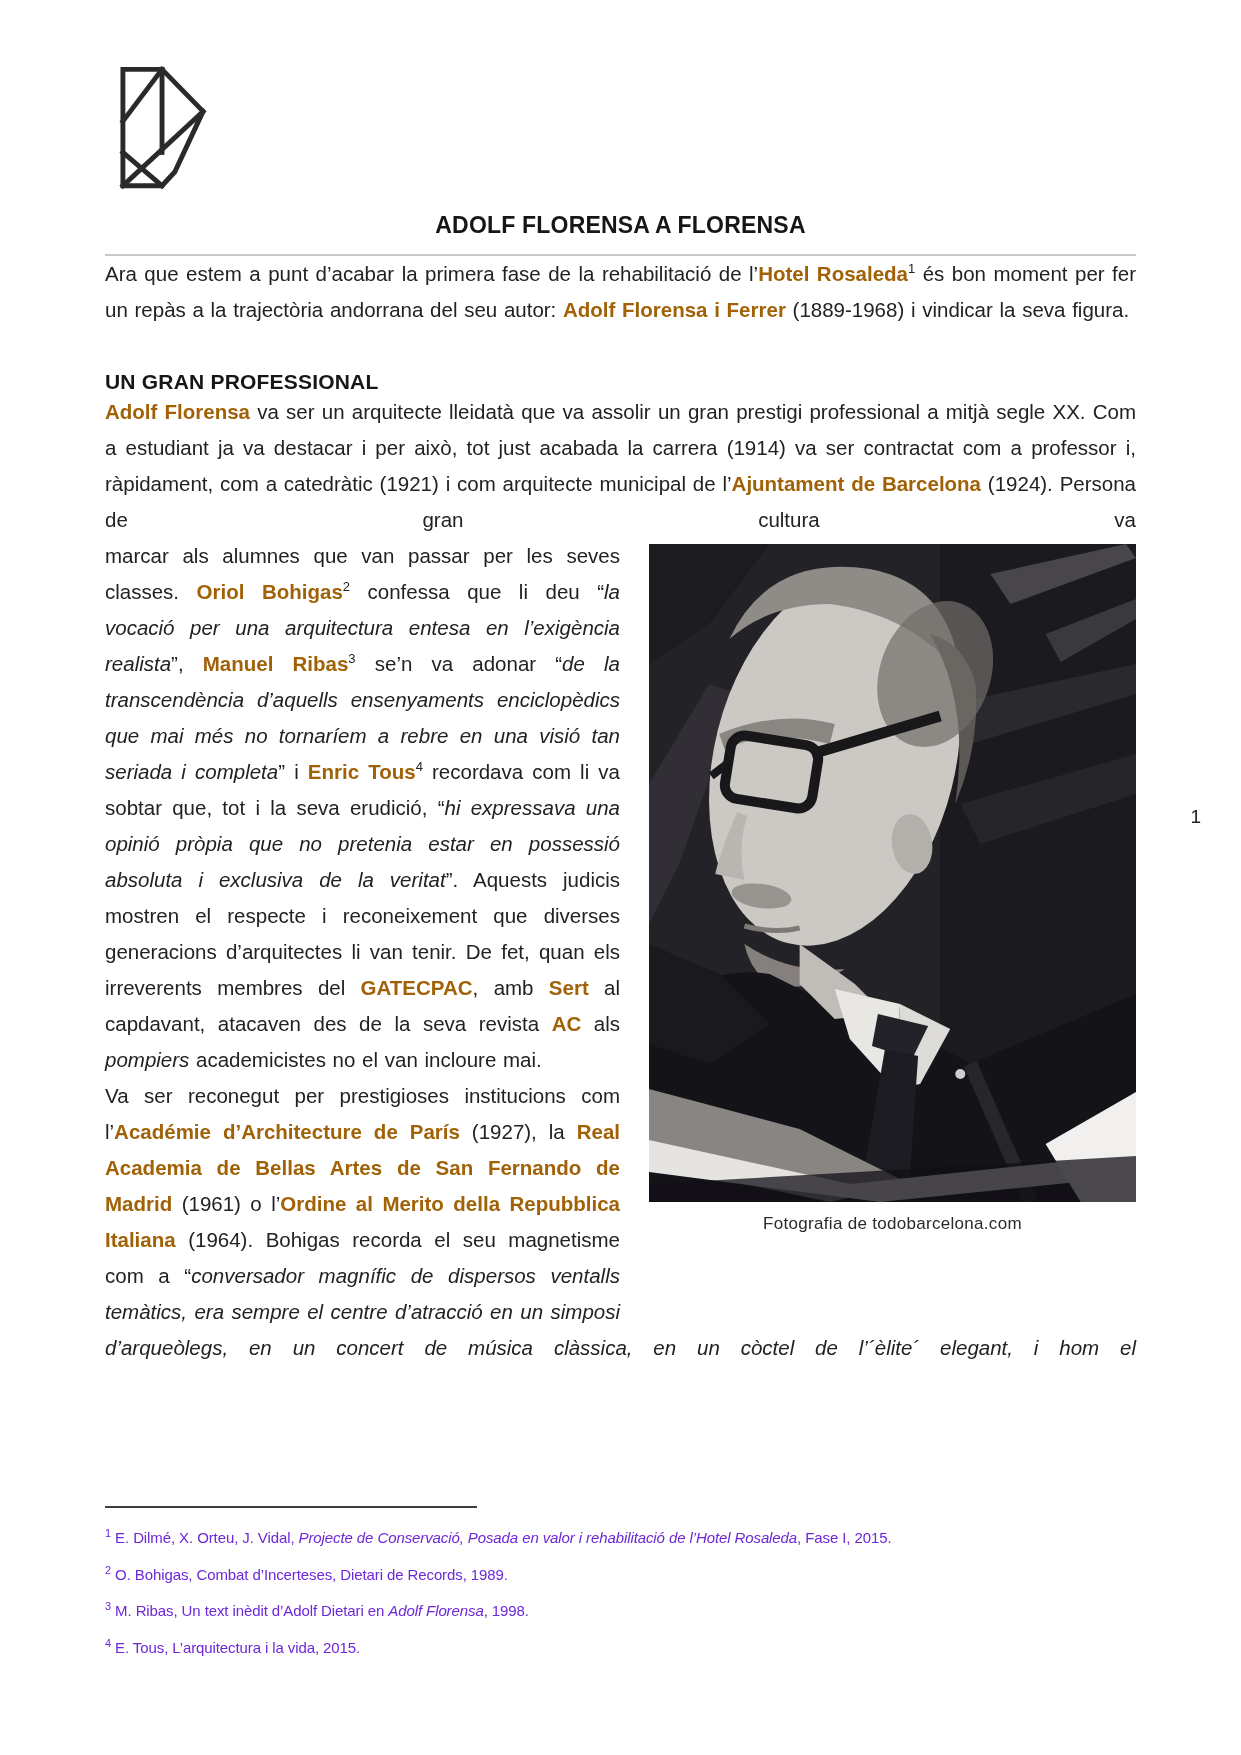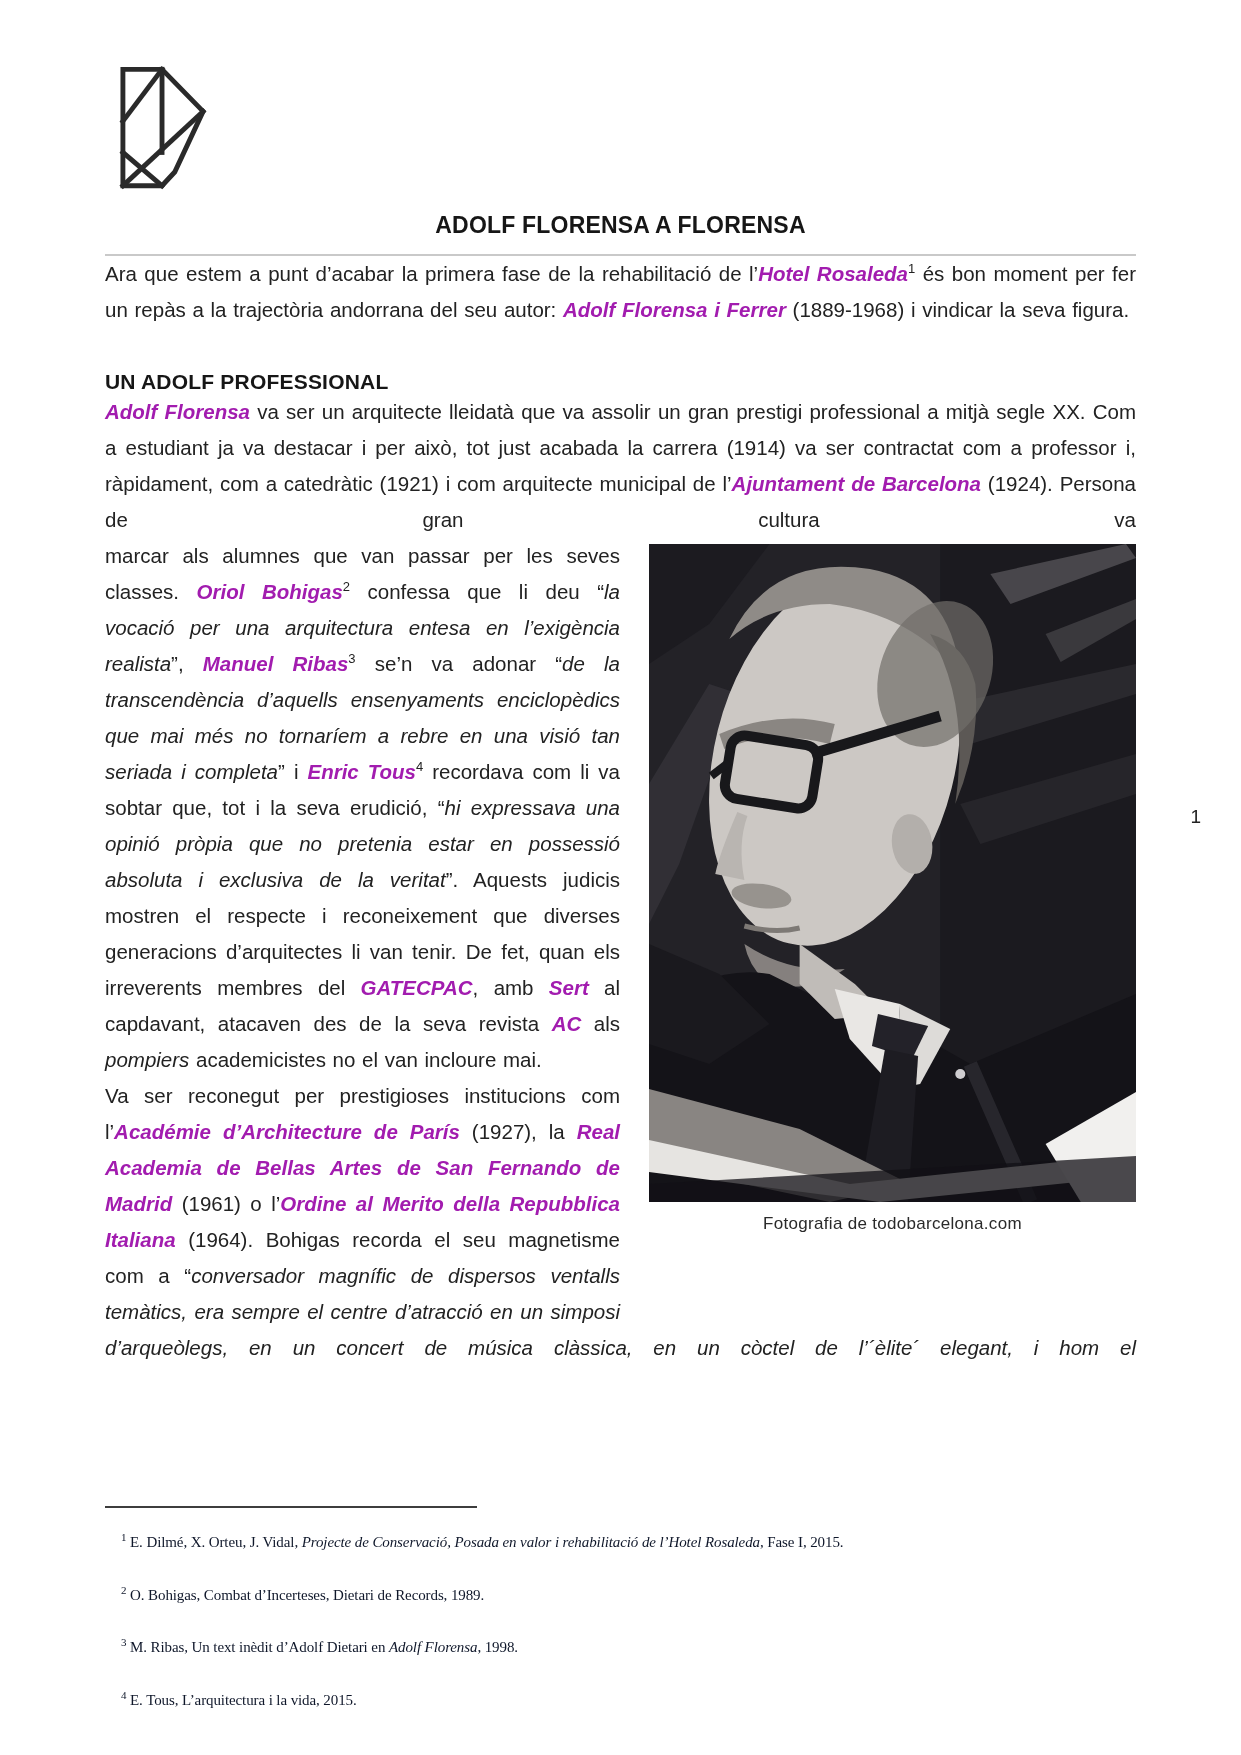--- a/index.html
+++ b/index.html
@@ -51,33 +51,32 @@
     margin:6px 0 86px 29px;
   }
   .photo-canvas{width:487px;height:658px;overflow:hidden;}
   .photo-canvas svg{display:block;width:100%;height:100%;}
   .photo-caption{
     margin-top:12px;
     text-align:center;
     font-size:17px;color:#2a2a2a;letter-spacing:0.3px;
   }
   .para-wrap{margin-bottom:36px;}
-  .b{font-weight:bold;color:#a21caf;font-style:italic;}
+  .b{font-weight:bold;color:#a16207;}
   .i{font-style:italic;}
   .sup{vertical-align:super;font-size:13px;line-height:0;}
   .footnotes{
     position:absolute;left:105px;top:1506px;width:1031px;
   }
   .footnote-rule{
     width:372px;height:0;border-top:2px solid #3d3d3d;margin-bottom:12px;
   }
   .footnote{
-    margin:16px;font-size:15px;line-height:36.5px;color:#0f172a;
+    margin:0;font-size:15px;line-height:36.5px;color:#6d28d9;
     letter-spacing:-0.1px;
-    font-family:Liberation Serif, serif;
   }
   .footnote .sup{font-size:11px;}
   .page-number{
     position:absolute;top:806px;right:40px;
     font-size:19px;color:#222;
   }
 </style>
 </head>
 <body>
 
@@ -93,21 +92,21 @@
   </svg>
 </div>
 
 <div class="content">
 
   <h1 class="title">ADOLF FLORENSA A FLORENSA</h1>
   <div class="title-rule"></div>
 
   <p class="body intro"><span>Ara que estem a punt d’acabar la primera fase de la rehabilitació de l’</span><span class="b">Hotel Rosaleda</span><span class="sup">1</span><span> és bon moment per fer un repàs a la trajectòria andorrana del seu autor: </span><span class="b">Adolf Florensa i Ferrer</span><span> (1889-1968) i vindicar la seva figura.</span></p>
 
-  <h2 class="section-heading">UN ADOLF PROFESSIONAL</h2>
+  <h2 class="section-heading">UN GRAN PROFESSIONAL</h2>
 
   <p class="body para-florensa justify-last"><span class="b">Adolf Florensa</span><span> va ser un arquitecte lleidatà que va assolir un gran prestigi professional a mitjà segle XX. Com a estudiant ja va destacar i per això, tot just acabada la carrera (1914) va ser contractat com a professor i, ràpidament, com a catedràtic (1921) i com arquitecte municipal de l’</span><span class="b">Ajuntament de Barcelona</span><span> (1924). Persona de gran cultura va</span></p>
 
   <div class="wrap-section">
 
     <figure class="photo-figure" style="margin-top:6px">
       <div class="photo-canvas">
         <svg viewBox="0 0 485 658" preserveAspectRatio="none">
           <rect width="485" height="658" fill="#232227"></rect>
           <rect x="290" width="195" height="658" fill="#1b1a1f"></rect>

